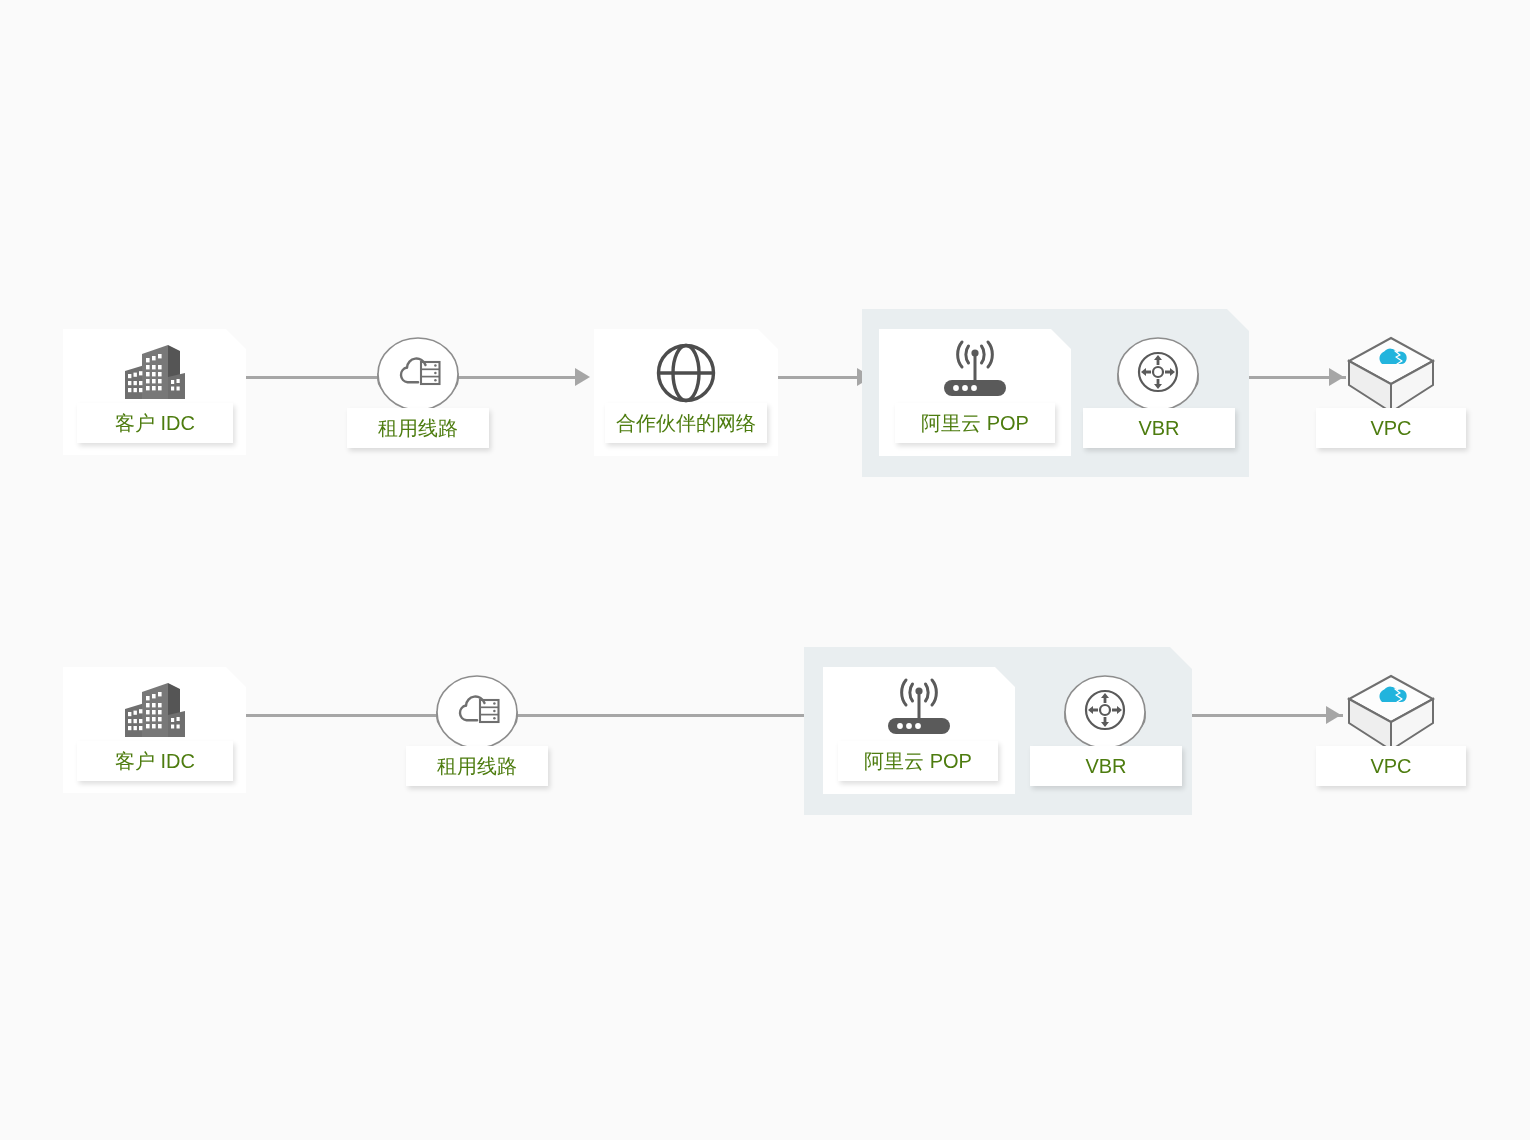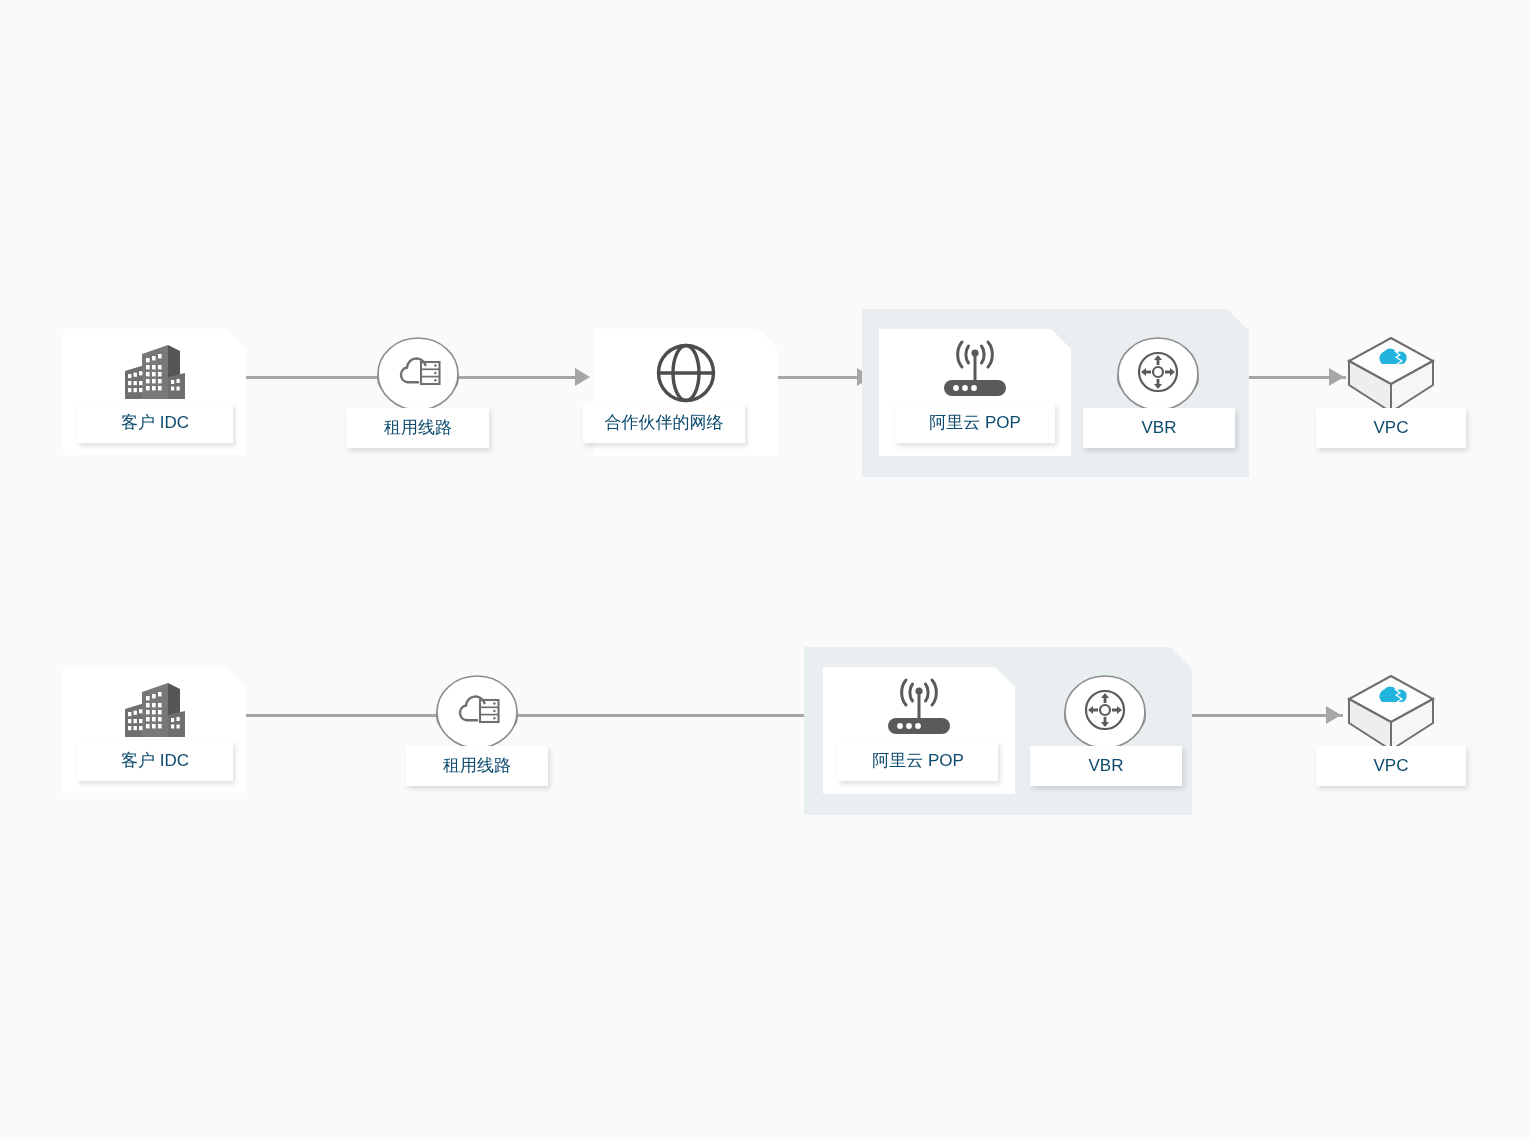--- a/index.html
+++ b/index.html
@@ -69,22 +69,22 @@
     right: 0;
     display: flex;
     justify-content: center;
     align-items: center;
   }
 
   
   .label {
     position: absolute;
     background: #ffffff;
-    color: #0c4a6e;
-    font-size: 17px;
+    color: #4d7c0f;
+    font-size: 20px;
     line-height: 40px;
     height: 40px;
     text-align: center;
     white-space: nowrap;
     box-shadow: 2px 3px 5px rgba(0,0,0,0.13);
     z-index: 5;
   }
 
   svg { display: block; overflow: visible; }
 </style>
@@ -189,21 +189,21 @@
   <div class="card" style="left:594px; top:329px; width:184px; height:127px;"></div>
   <div class="node" style="left:594px; top:329px; width:184px; height:127px;">
     <div class="icon-wrap" style="top:13px;">
       <svg width="62" height="62" viewBox="0 0 62 62">
         <circle cx="31" cy="31" r="27.5" fill="none" stroke="#4d4d4d" stroke-width="3.4"></circle>
         <ellipse cx="31" cy="31" rx="13" ry="27.5" fill="none" stroke="#4d4d4d" stroke-width="3.4"></ellipse>
         <line x1="3.5" y1="31" x2="58.5" y2="31" stroke="#4d4d4d" stroke-width="3.4"></line>
       </svg>
     </div>
   </div>
-  <div class="label" style="left:583px; top:403px; width:162px;">合作伙伴的网络</div>
+  <div class="label" style="left:605px; top:403px; width:162px;">合作伙伴的网络</div>
 
   <div class="card" style="left:879px; top:329px; width:192px; height:127px;"></div>
   <div class="node" style="left:879px; top:329px; width:192px; height:127px;">
     <div class="icon-wrap" style="top:11px;">
       <svg width="76" height="62" viewBox="0 0 76 62">
         <g fill="none" stroke="#5a5a5a" stroke-width="3" stroke-linecap="round">
           <path d="M31.5 6 a9 12 0 0 0 0 17"></path>
           <path d="M25 2 a13.5 17 0 0 0 0 25"></path>
           <path d="M44.5 6 a9 12 0 0 1 0 17"></path>
           <path d="M51 2 a13.5 17 0 0 1 0 25"></path>

